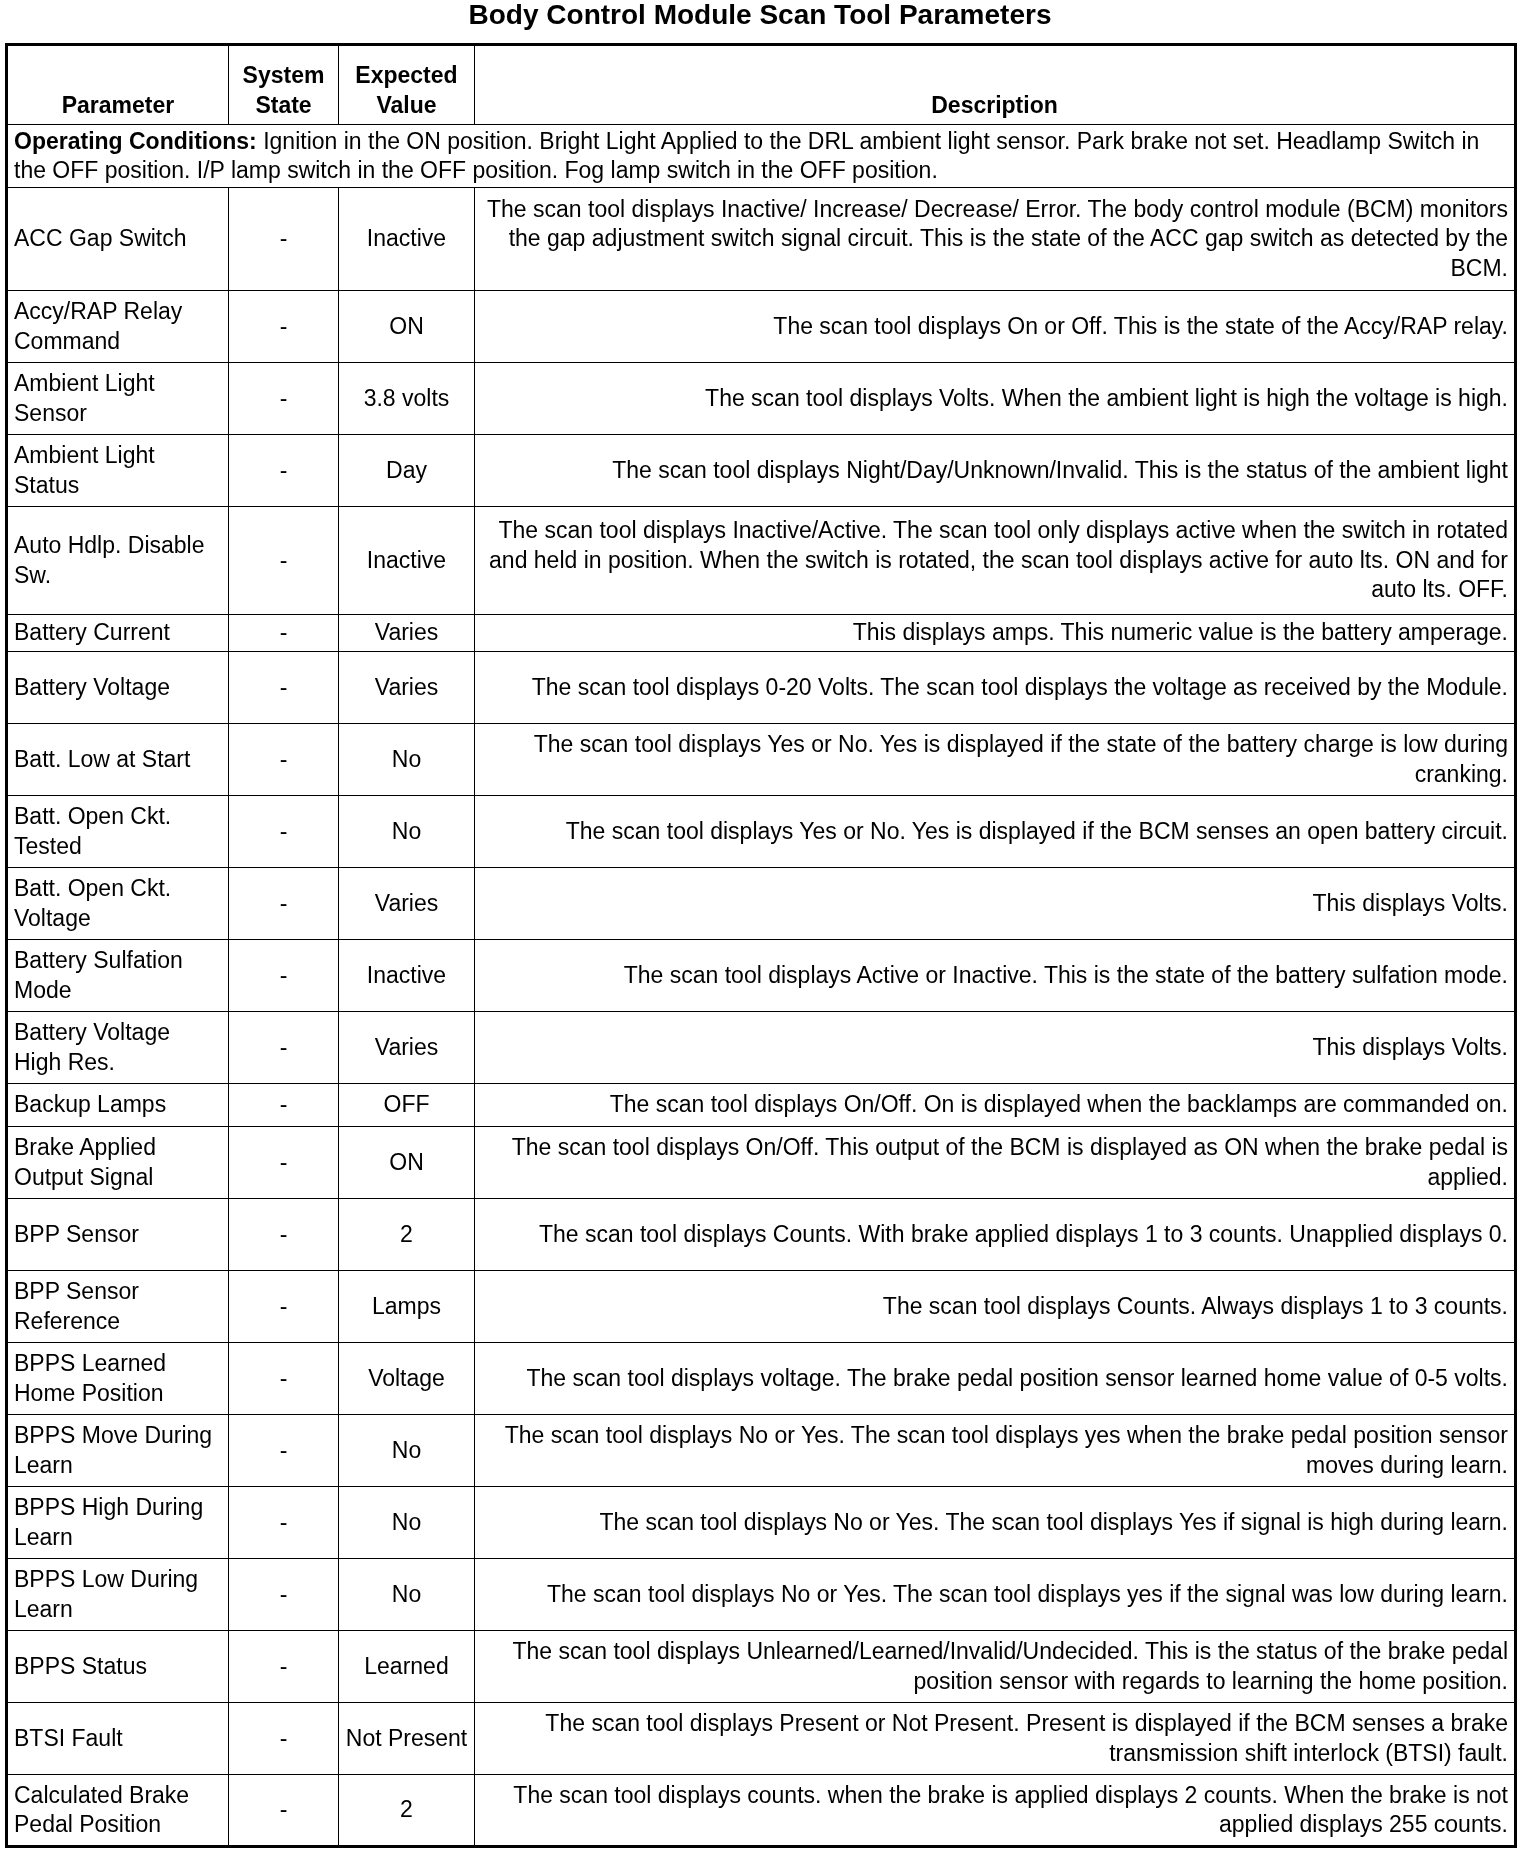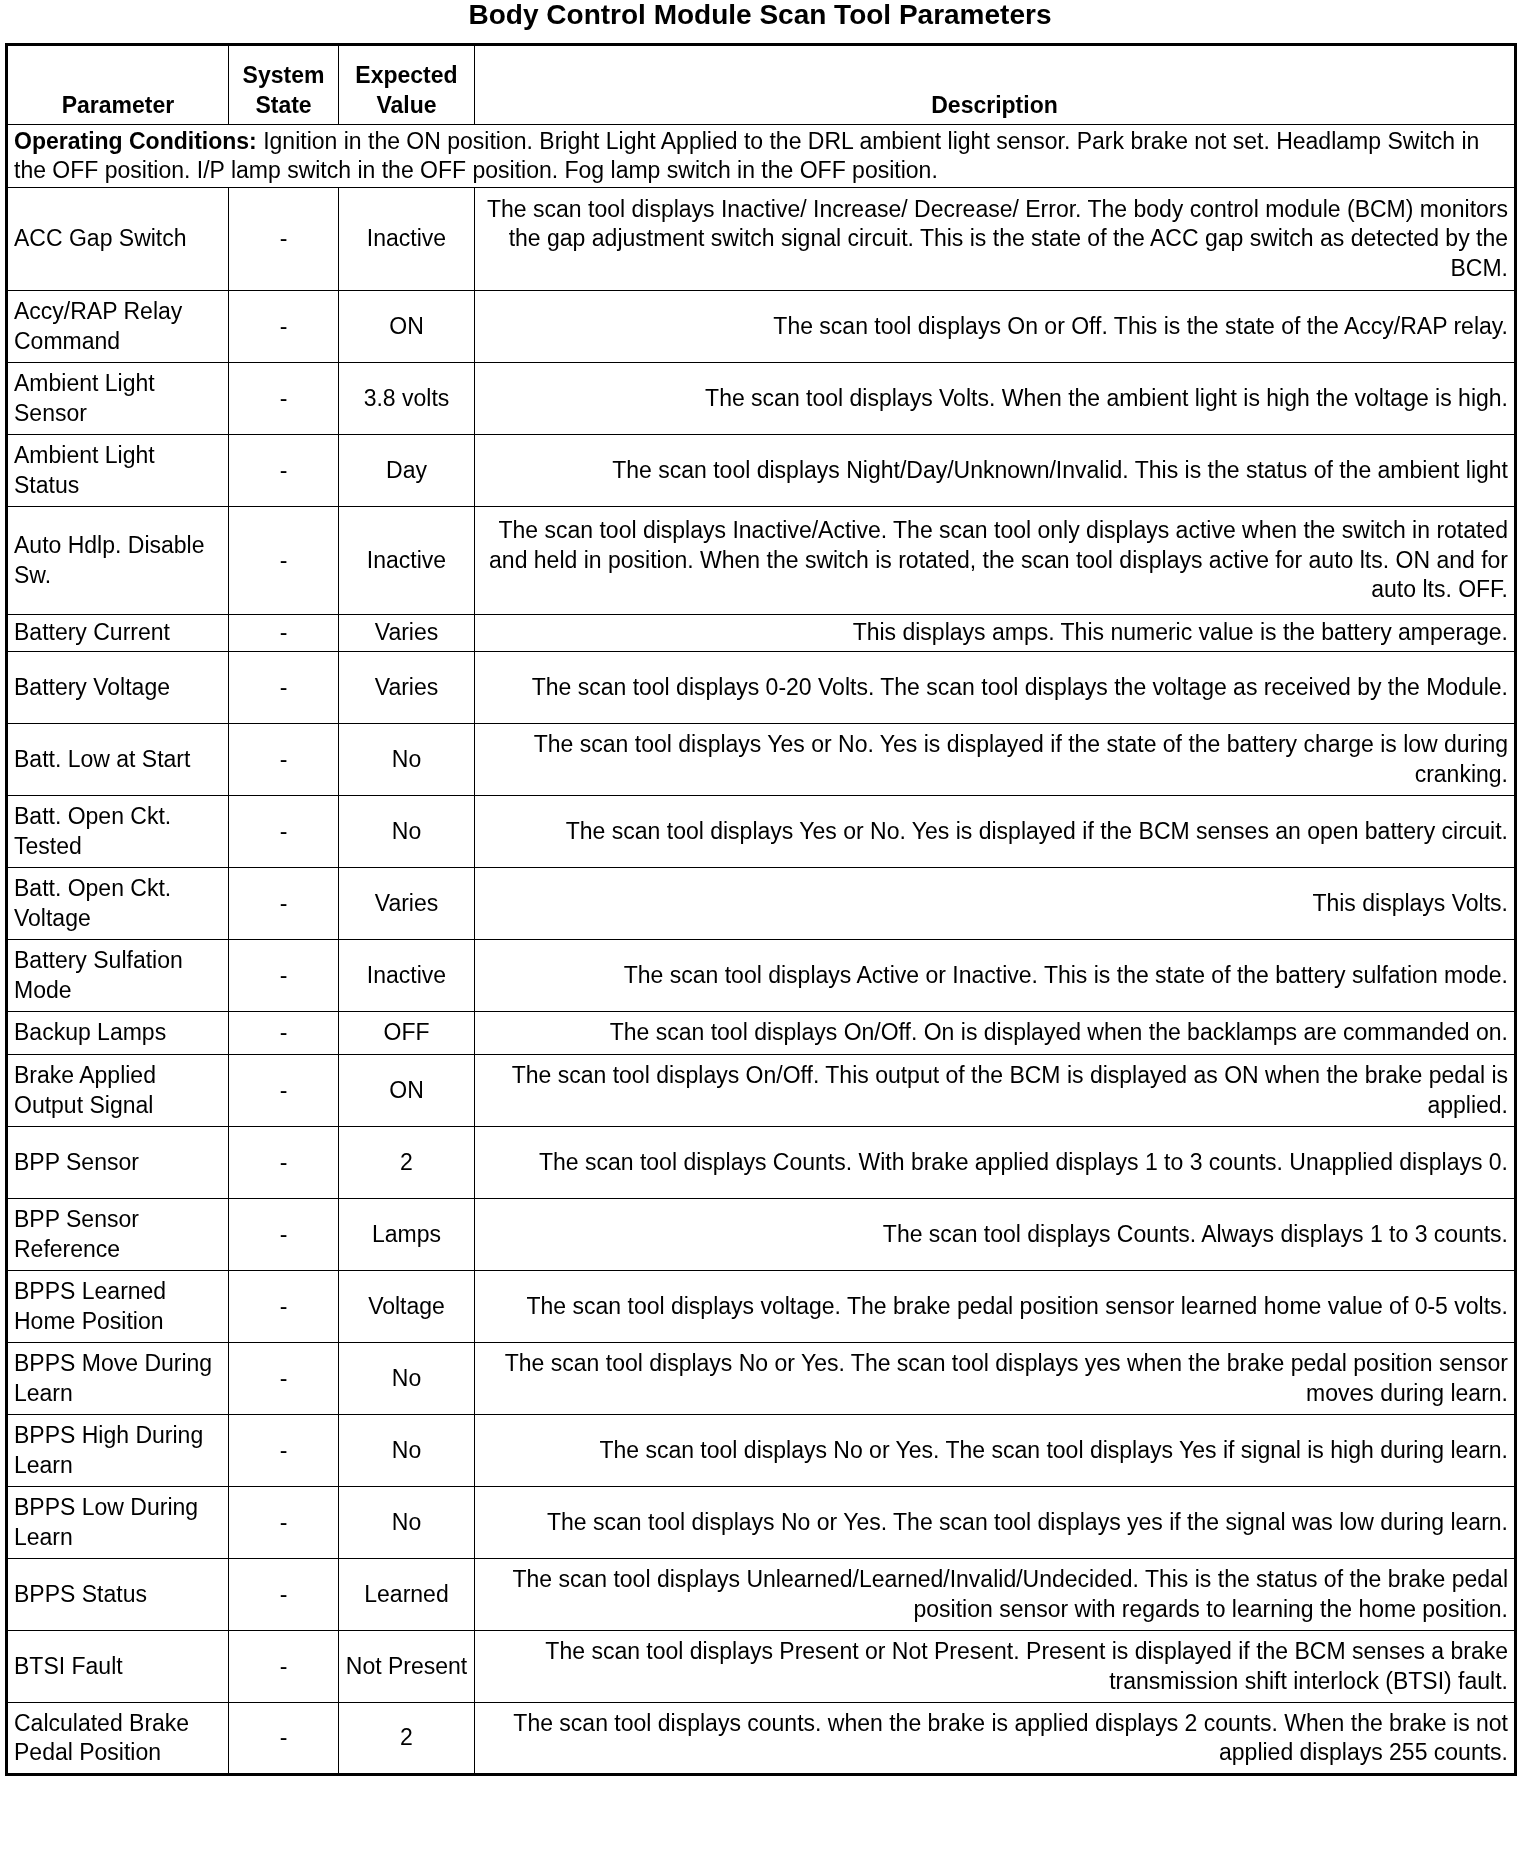--- a/index.html
+++ b/index.html
@@ -98,20 +98,26 @@
         <td class="center">-</td>
         <td class="center">Varies</td>
         <td class="desc">This displays Volts.</td>
       </tr>
       <tr style="height: 72px;">
         <td class="param">Battery Sulfation Mode</td>
         <td class="center">-</td>
         <td class="center">Inactive</td>
         <td class="desc">The scan tool displays Active or Inactive. This is the state of the battery sulfation mode.</td>
       </tr>
+      <tr style="height: 72px;">
+        <td class="param">Battery Voltage High Res.</td>
+        <td class="center">-</td>
+        <td class="center">Varies</td>
+        <td class="desc">This displays Volts.</td>
+      </tr>
       <tr style="height: 43px;">
         <td class="param">Backup Lamps</td>
         <td class="center">-</td>
         <td class="center">OFF</td>
         <td class="desc">The scan tool displays On/Off. On is displayed when the backlamps are commanded on.</td>
       </tr>
       <tr style="height: 72px;">
         <td class="param">Brake Applied Output Signal</td>
         <td class="center">-</td>
         <td class="center">ON</td>

